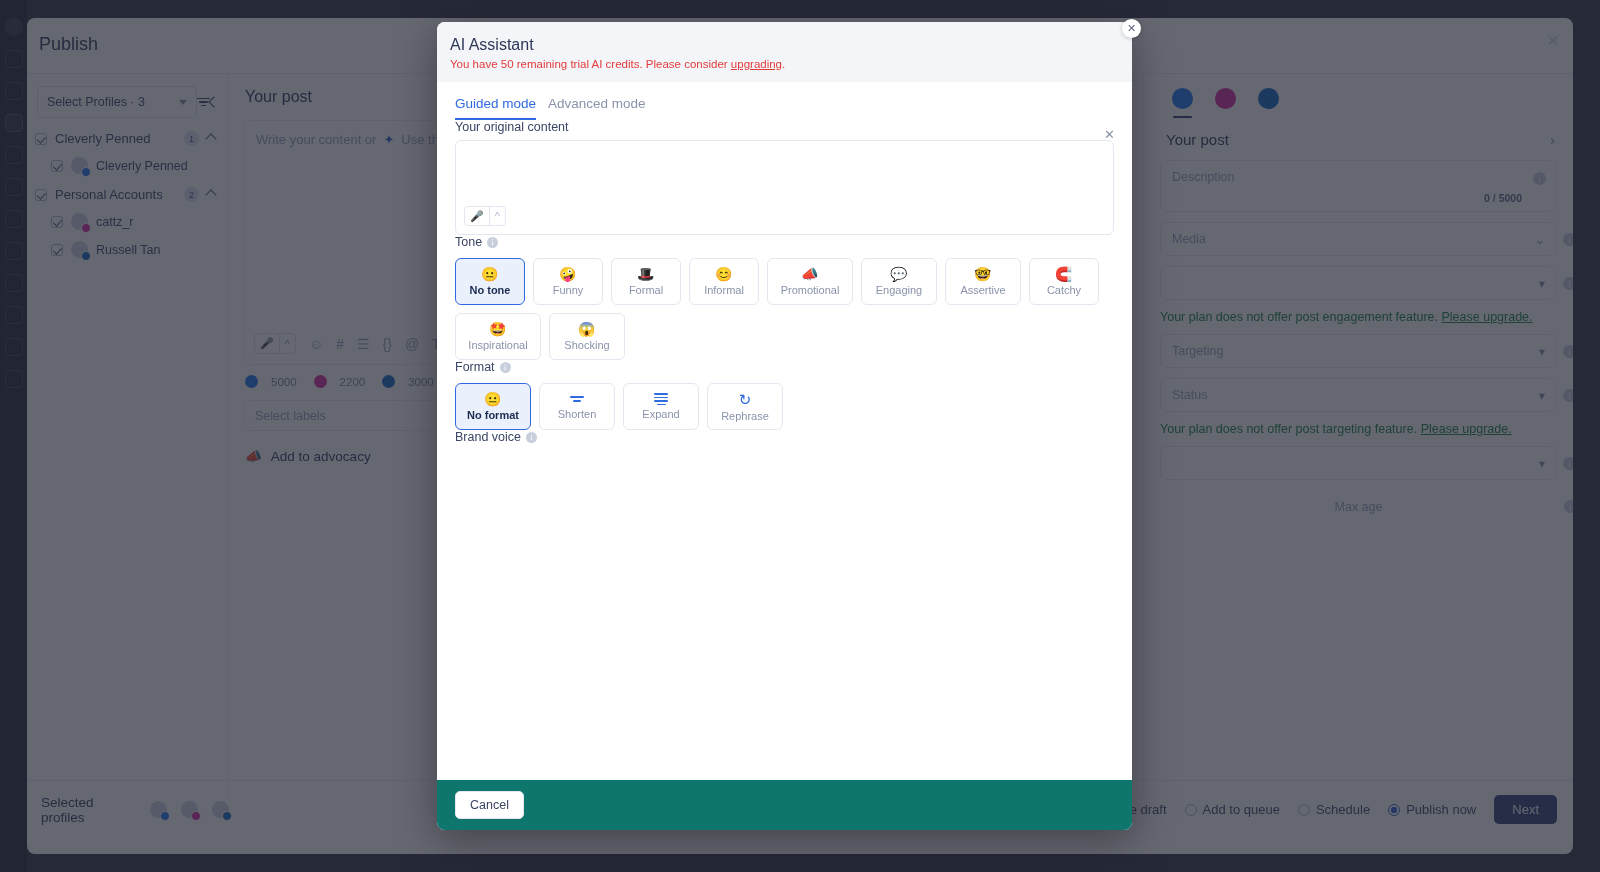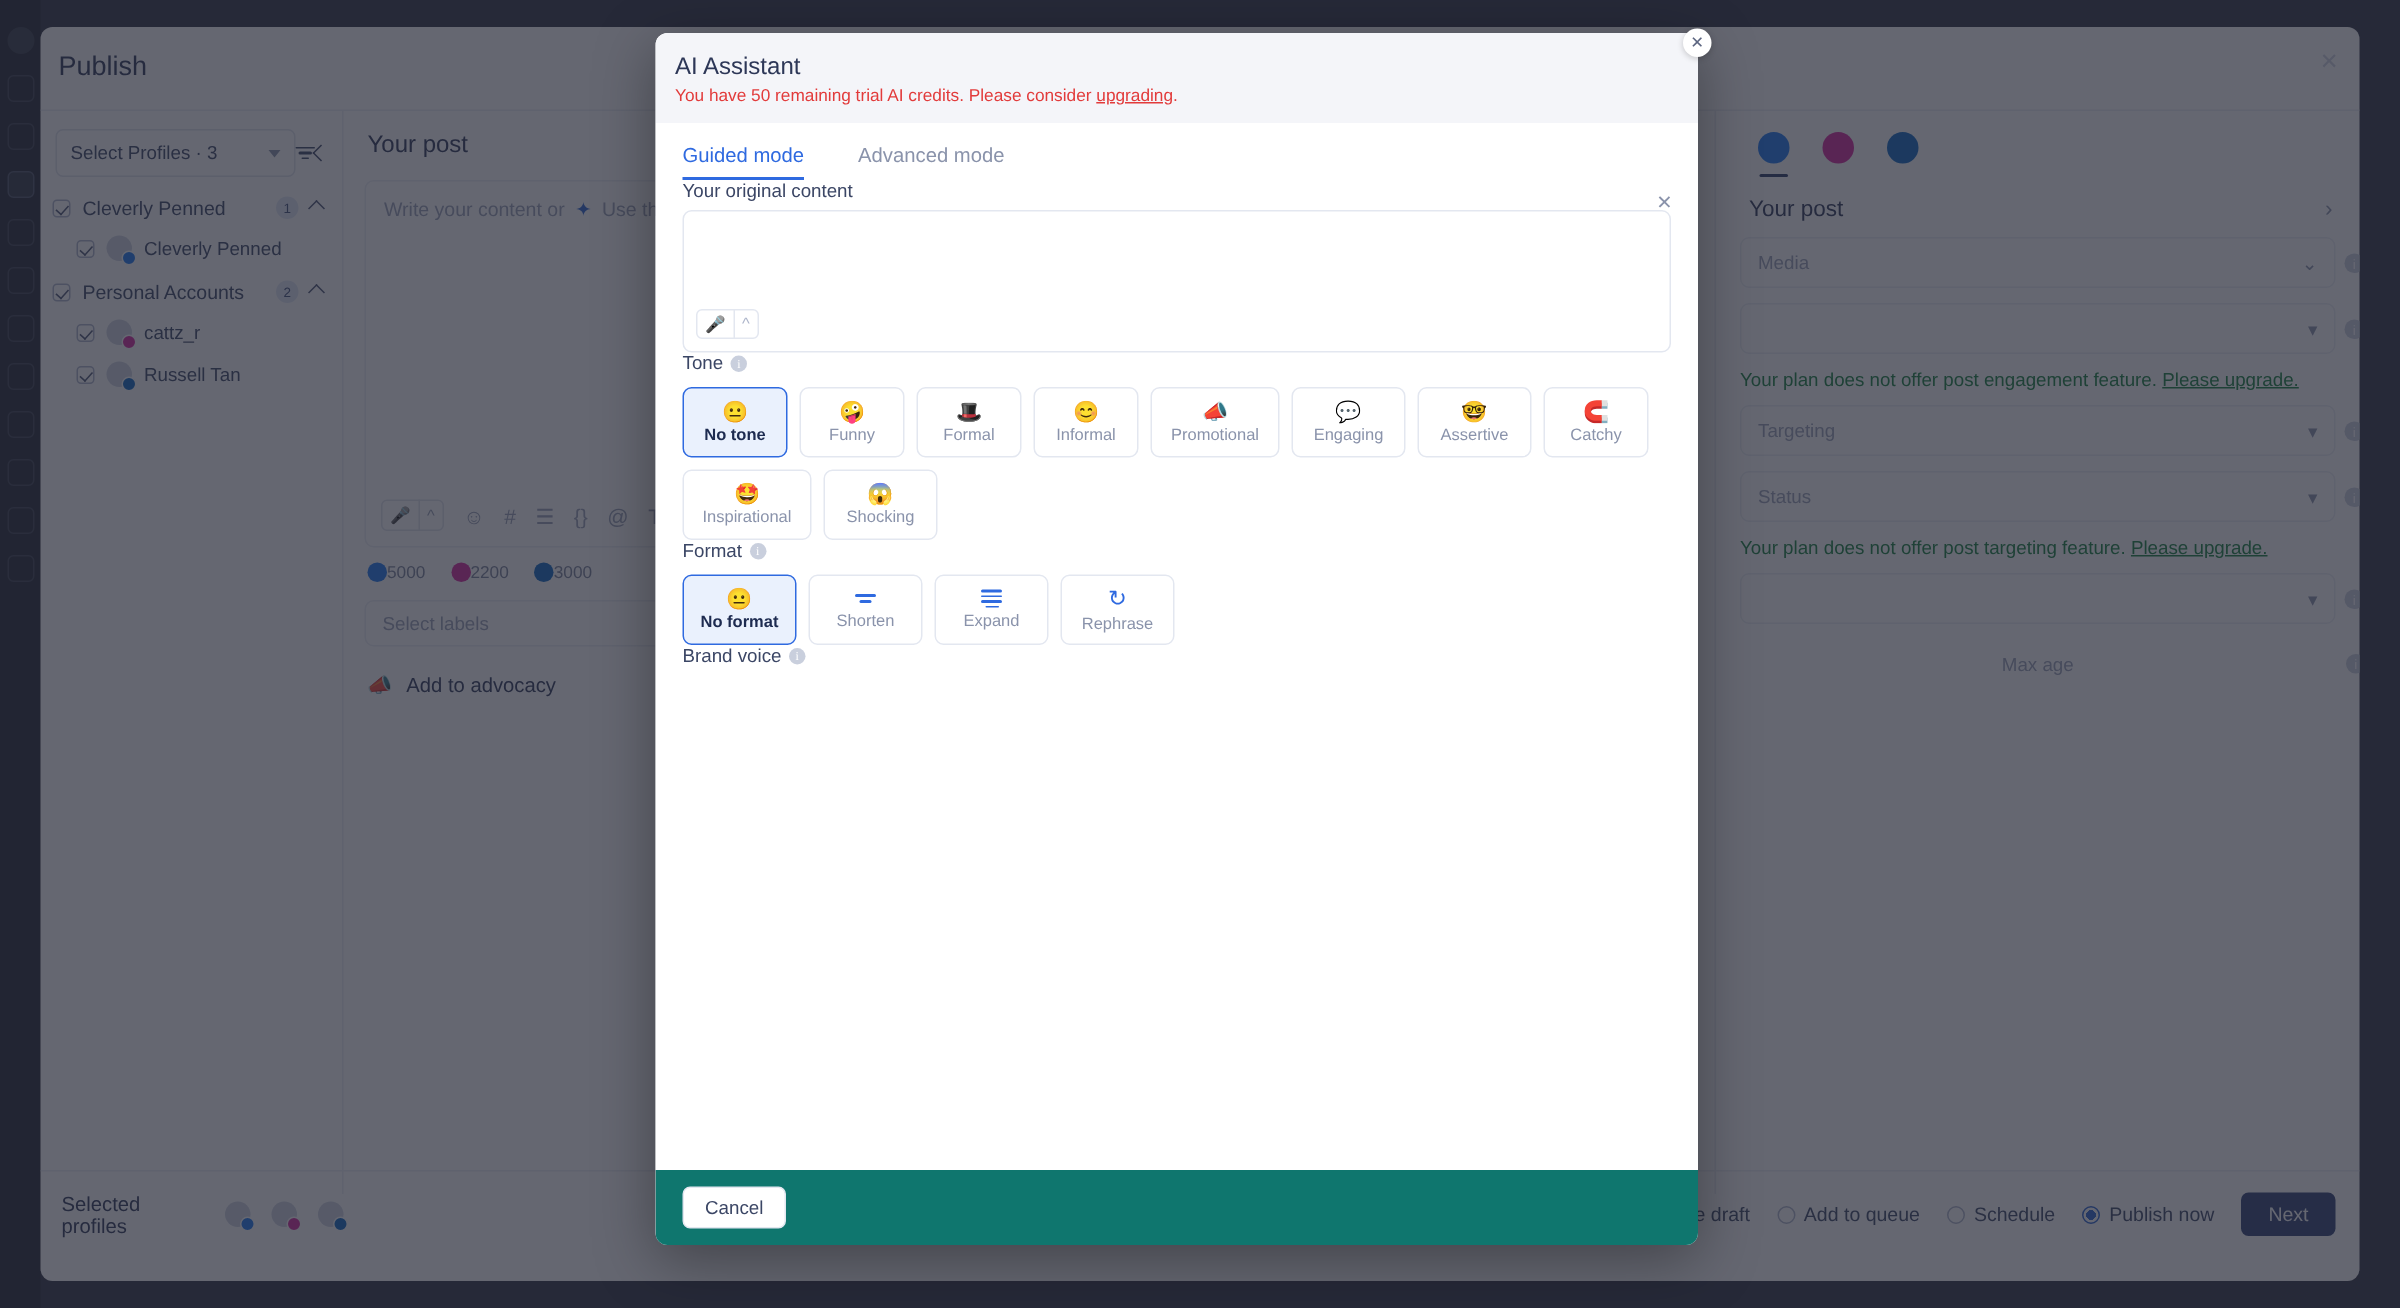--- a/index.html
+++ b/index.html
@@ -65,21 +65,21 @@
   .post-col { position:absolute; left:202px; top:56px; right:430px; bottom:58px; }
   .post-title { font-size:16px; color:#2d3757; padding: 14px 0 0 16px; }
   .editor-box { margin: 14px 14px 0 14px; border:1px solid #eceef3; border-radius:6px; height:245px; position:relative;}
   .editor-placeholder { position:absolute; left:12px; top:11px; font-size:13px; color:#9aa2b8; display:flex; align-items:center; gap:7px;}
   .wand { color:#2a63d0; font-size:13px; }
   .editor-tools { position:absolute; left:10px; bottom:10px; display:flex; align-items:center; gap:13px; color:#9aa2b8; font-size:14px;}
   .mic-group { border:1px solid #dfe3ec; border-radius:4px; height:21px; display:flex; align-items:center; }
   .mic-group span { padding: 0 5px; font-size:11px; color:#9aa2b8;}
   .mic-group .sep { width:1px; height:21px; background:#dfe3ec; padding:0;}
   .counts-row { display:flex; gap:17px; padding: 10px 0 0 16px; align-items:center;}
-  .count-item { display:flex; align-items:center; gap:0; font-size:11.5px; color:#7b849c;text-align:center;}
+  .count-item { display:flex; align-items:center; gap:13px; font-size:11.5px; color:#7b849c;text-align:center;}
   .dot-net { width:13px; height:13px; border-radius:50%; }
   .labels-box { margin: 12px 14px 0 14px; height:31px; border:1px solid #eceef3; border-radius:6px; font-size:12.5px; color:#9aa2b8; display:flex; align-items:center; padding-left:11px;}
   .advocacy { display:flex; gap:9px; align-items:center; padding: 17px 0 0 16px; font-size:13.5px; color:#2d3757;}
 
   
   .right-col { position:absolute; right:0; top:56px; width:430px; bottom:58px; border-left:1px solid #eceef3; }
   .net-tabs { display:flex; gap:22px; padding: 14px 0 0 28px; align-items:center;}
   .net-tab { width:21px; height:21px; border-radius:50%; position:relative;}
   .net-tab.sel::after { content:""; position:absolute; left:1px; right:1px; bottom:-9px; height:2.5px; background:#2b3a67; border-radius:2px;}
   .right-title { font-size:15px; color:#2d3757; padding: 22px 0 0 22px; display:flex; align-items:center; justify-content:space-between; padding-right:18px;}
@@ -107,21 +107,21 @@
     position:absolute; left:437px; top:22px; width:695px; height:808px;
     background:#ffffff; border-radius:8px; overflow:hidden;
     box-shadow: 0 10px 40px rgba(0,0,0,0.35);
     display:flex; flex-direction:column;
   }
   .modal-head { background:#f4f5f9; padding: 14px 20px 12px 13px; }
   .modal-title { font-size:16px; color:#2d3757; font-weight:400; }
   .credits { font-size:11.5px; color:#e23b3b; margin-top:4px; }
   .credits a { color:#e23b3b; text-decoration: underline; }
   .modal-body { flex:1; background:#fff; padding: 0 18px; overflow:hidden; }
-  .tabs { display:flex; gap:36px; padding-top:14px; border-bottom:0; }
+  .tabs { display:flex; gap:12px; padding-top:14px; border-bottom:0; }
   .tab { font-size:13.5px; color:#8a93ab; padding-bottom:7px; }
   .tab.active { color:#2f6ae0; border-bottom:2px solid #2f6ae0; }
   .section-label { font-size:12.5px; color:#3b4665; display:flex; align-items:center; gap:5px;}
   .info-dot { width:11px; height:11px; border-radius:50%; background:#c9cfdd; color:#fff; font-size:8px; display:flex; align-items:center; justify-content:center; font-family:"Liberation Serif", serif;}
   .content-wrap { position:relative; margin-top:6px; }
   .content-box { border:1px solid #e3e7f0; border-radius:6px; height:95px; position:relative; background:#fff;}
   .content-tools { position:absolute; left:8px; bottom:8px; border:1px solid #e3e7f0; border-radius:4px; height:20px; display:flex; align-items:center;}
   .content-tools .t { padding:0 5px; font-size:11px; color:#aeb6cb;}
   .content-tools .vsep { width:1px; height:20px; background:#e3e7f0;}
   .content-x { position:absolute; right:-1px; top:-13px; color:#8a93ab; font-size:13px; }
@@ -277,20 +277,26 @@
       <div class="right-col">
         <div class="net-tabs">
           <span class="net-tab sel" style="background:#1877f2"></span>
           <span class="net-tab" style="background:#d6249f"></span>
           <span class="net-tab" style="background:#0a66c2"></span>
         </div>
         <div class="right-title">
           <span>Your post</span>
           <span style="color:#8a93ab">›</span>
         </div>
+        <div class="field-card">
+          <div class="field-label">Description</div>
+          <div style="height:18px"></div>
+          <div class="field-counter">0 / 5000</div>
+          <div class="info-i">i</div>
+        </div>
         <div class="row-line">
           <span>Media</span>
           <span style="margin-left:auto; color:#8a93ab">⌄</span>
           <span class="info-i" style="top:10px; right:-20px">i</span>
         </div>
         <div class="row-line">
           <span style="margin-left:auto; color:#8a93ab">▾</span>
           <span class="info-i" style="top:10px; right:-20px">i</span>
         </div>
         <div class="warn-line">

